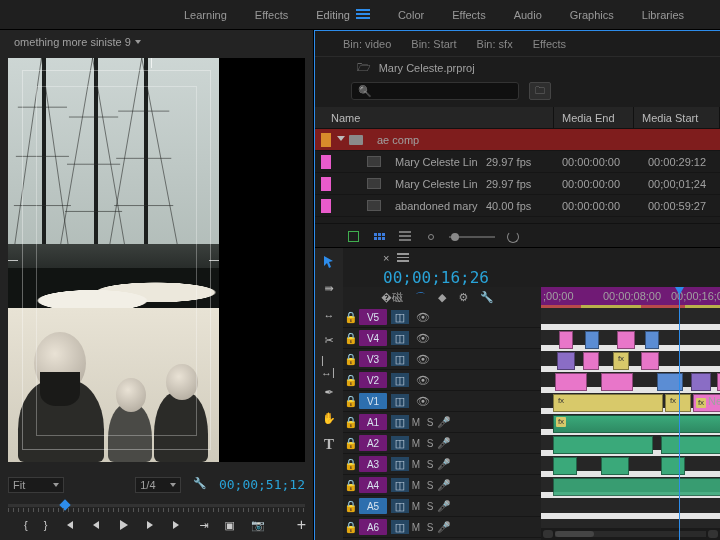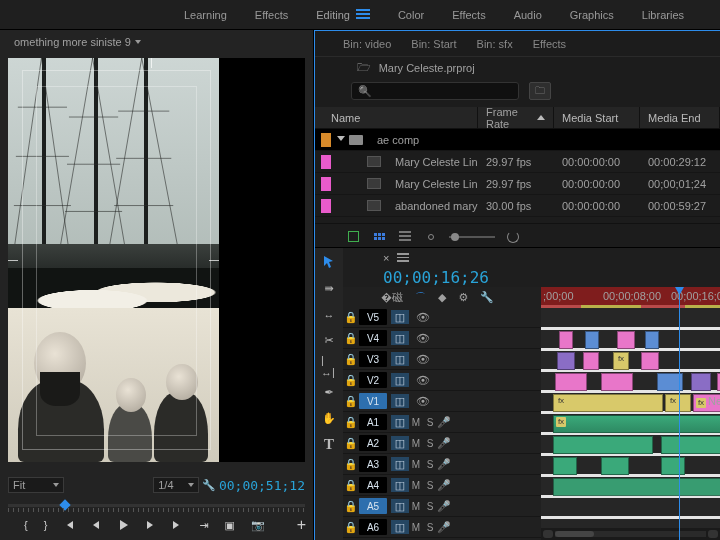--- a/index.html
+++ b/index.html
@@ -36,21 +36,21 @@
 .search-row{height:24px;display:flex;align-items:center;gap:10px;padding-left:36px}
 .search-box{width:168px;height:18px;background:#101010;border:1px solid #333;border-radius:3px;display:flex;align-items:center;padding-left:6px}
 .bin-btn{width:22px;height:18px;background:#2e2e2e;border:1px solid #444;border-radius:2px;display:flex;align-items:center;justify-content:center}
 .grid-head{display:flex;height:22px;align-items:center;border-bottom:1px solid #111;background:#252525;margin-top:4px}
 .gh{padding:0 8px;color:#bbb;border-right:1px solid #111;height:100%;display:flex;align-items:center}
 .gh.name{flex:1;padding-left:16px}
 .gh.fr{width:76px;justify-content:space-between}
 .gh.ms{width:86px}.gh.me{width:80px}
 .arrow-up{width:0;height:0;border-left:4px solid transparent;border-right:4px solid transparent;border-bottom:5px solid #bbb}
 .item-row{display:flex;height:22px;align-items:center;border-bottom:1px solid #151515}
-.item-row.sel{background:#000000}
+.item-row.sel{background:#7f1d1d}
 .label-chip{width:10px;height:14px;margin:0 6px}
 .lab-orange{background:#d88b2b}.lab-pink{background:#e95bcb}
 .twisty{width:8px;height:8px;border-left:5px solid #bbb;border-top:4px solid transparent;border-bottom:4px solid transparent;margin-right:4px}
 .twisty.open{transform:rotate(90deg)}
 .folder-icn{width:14px;height:10px;background:#8a8a8a;border-radius:1px;margin-right:6px}
 .clip-icn{width:14px;height:11px;background:#3a3a3a;border:1px solid #555;margin-right:6px;margin-left:30px}
 .cell{padding:0 8px}
 .cell.name{flex:1;overflow:hidden;white-space:nowrap}
 .cell.fr{width:76px}.cell.ms{width:86px}.cell.me{width:80px}
 .proj-footer{height:26px;display:flex;align-items:center;gap:10px;padding-left:30px;border-top:1px solid #111;margin-top:6px}
@@ -71,34 +71,34 @@
 .seq-tab{height:20px;display:flex;align-items:center;padding-left:40px;gap:8px}
 .seq-tab .x{color:#aaa}
 .seq-tab .menu{width:12px;height:10px}
 .seq-tab .menu span{display:block;height:1.5px;background:#999;margin-bottom:2px}
 .timecode{color:#29a3d8;font-size:16px;padding-left:40px;font-family:Consolas,monospace}
 .tl-body{flex:1;display:flex;position:relative}
 .track-head{width:198px;background:#202020}
 .track-tools{height:20px;display:flex;align-items:center;gap:12px;padding-left:38px;color:#aaa}
 .track{height:21px;display:flex;align-items:center;border-bottom:1px solid #161616}
 .track .lock{width:16px;text-align:center;color:#888}
-.track .name{width:28px;height:16px;background:#000000;color:#d8e4ef;display:flex;align-items:center;justify-content:center;border-radius:1px;font-size:10px}
+.track .name{width:28px;height:16px;background:#701a75;color:#d8e4ef;display:flex;align-items:center;justify-content:center;border-radius:1px;font-size:10px}
 .track .name.curr{background:#2d6fae}
 .track .tog{width:18px;height:14px;background:#254662;margin-left:4px;display:flex;align-items:center;justify-content:center;color:#bcd}
 .track .eye{width:16px;text-align:center;margin-left:6px}
 .track .m,.track .s{width:14px;text-align:center;color:#999;font-size:10px}
 .track .mic{width:14px;text-align:center}
 .tl-canvas{flex:1;position:relative;background:#262626;overflow:hidden}
-.ruler{height:20px;background:#7f1d1d;position:relative;border-bottom:1px solid #111;font-size:9px;color:#888}
+.ruler{height:20px;background:#701a75;position:relative;border-bottom:1px solid #111;font-size:9px;color:#888}
 .ruler .rl{position:absolute;top:3px}
 .playhead{position:absolute;top:0;bottom:0;width:1px;background:#2d8ceb;z-index:5}
 .playhead::before{content:"";position:absolute;top:0;left:-4px;width:9px;height:8px;background:#2d8ceb;clip-path:polygon(0 0,100% 0,50% 100%)}
 .wa{position:absolute;left:0;right:0;top:18px;height:3px;background:#555}
 .wa .seg{position:absolute;top:0;height:3px;background:#b9b14a}
-.trk-row{position:absolute;left:0;right:0;height:21px;border-bottom:3px solid #e5e5e5}
+.trk-row{position:absolute;left:0;right:0;height:21px;border-bottom:6px solid #e5e5e5}
 .clip{position:absolute;top:1px;height:18px;border:1px solid rgba(0,0,0,.4);font-size:9px;padding-left:2px;overflow:hidden;white-space:nowrap}
 .c-pink{background:#e876c9}.c-blue{background:#5b8dd4}.c-purple{background:#8a6dc5}.c-yellow{background:#d8c96a;color:#333}
 .c-audio{background:#3aa97a}
 .fx{width:10px;height:10px;background:#d8c96a;color:#333;font-size:8px;display:inline-flex;align-items:center;justify-content:center;margin-right:2px;border-radius:1px}
 .h-scroll{position:absolute;left:0;right:0;bottom:0;height:12px;background:#1a1a1a;display:flex;align-items:center}
 .h-scroll .end{width:10px;height:8px;background:#333;border-radius:3px;margin:0 2px}
 .h-scroll .bar{flex:1;height:6px;background:#2a2a2a;position:relative}
 .h-scroll .thumb{position:absolute;left:0;width:26%;height:6px;background:#454545;border-radius:3px}
 .monitor-ctrl{position:absolute;left:8px;right:8px;bottom:44px;height:22px;display:flex;align-items:center;justify-content:space-between}
 .fit-sel{width:56px;height:16px;background:#1a1a1a;border:1px solid #3a3a3a;display:flex;align-items:center;justify-content:space-between;padding:0 4px;font-size:10px}
@@ -178,21 +178,21 @@
     <div class="tick" style="left:0;top:50%;width:10px;height:1px"></div>
     <div class="tick" style="right:86px;top:50%;width:10px;height:1px"></div>
     <div class="tick" style="left:48%;top:0;width:1px;height:10px;right:auto"></div>
   </div>
 
   <div class="monitor-ctrl">
     <div class="fit-sel">
         <span>Fit</span>
         <span class="chev down"></span>
       </div>
-    <div style="display:flex;align-items:center;gap:3px">
+    <div style="display:flex;align-items:flex-start;gap:12px">
       <div class="zoom-sel">
           <span>1/4</span>
           <span class="chev down"></span>
         </div>
       <span class="wrench">🔧</span>
       <span class="mon-tc">00;00;51;12</span>
     </div>
   </div>
   <div class="scrub">
     <div class="track-line">
@@ -251,26 +251,22 @@
     <div class="search-box">
         <span style="filter:grayscale(1);opacity:.7">🔍</span>
       </div>
     <div class="bin-btn">
         <span style="font-size:10px">🗀</span>
       </div>
   </div>
 
   <div class="grid-head">
     <div class="gh name">Name</div>
-    <div class="gh fr">
-        <span>Frame Rate</span>
-        <span class="arrow-up"></span>
-      </div>
+    <div class="gh me">Media End</div>
     <div class="gh ms">Media Start</div>
-    <div class="gh me">Media End</div>
   </div>
 
   <div class="item-row sel">
     <div class="label-chip lab-orange"></div>
     <div class="twisty open"></div>
     <div class="folder-icn"></div>
     <div class="cell name">ae comp</div>
   </div>
   <div class="item-row">
     <div class="label-chip lab-pink"></div>
@@ -285,21 +281,21 @@
     <div class="clip-icn"></div>
     <div class="cell name">Mary Celeste Linked C</div>
     <div class="cell fr">29.97 fps</div>
     <div class="cell ms">00:00:00:00</div>
     <div class="cell me">00;00;01;24</div>
   </div>
   <div class="item-row">
     <div class="label-chip lab-pink"></div>
     <div class="clip-icn"></div>
     <div class="cell name">abandoned mary celest</div>
-    <div class="cell fr">30.00 fps</div>
+    <div class="cell fr">40.00 fps</div>
     <div class="cell ms">00:00:00:00</div>
     <div class="cell me">00:00:59:27</div>
   </div>
 
   <div class="proj-footer">
     <div class="pf-btn">
         <div class="green-box"></div>
       </div>
     <div class="pf-btn">
         <div class="blue-grid">

